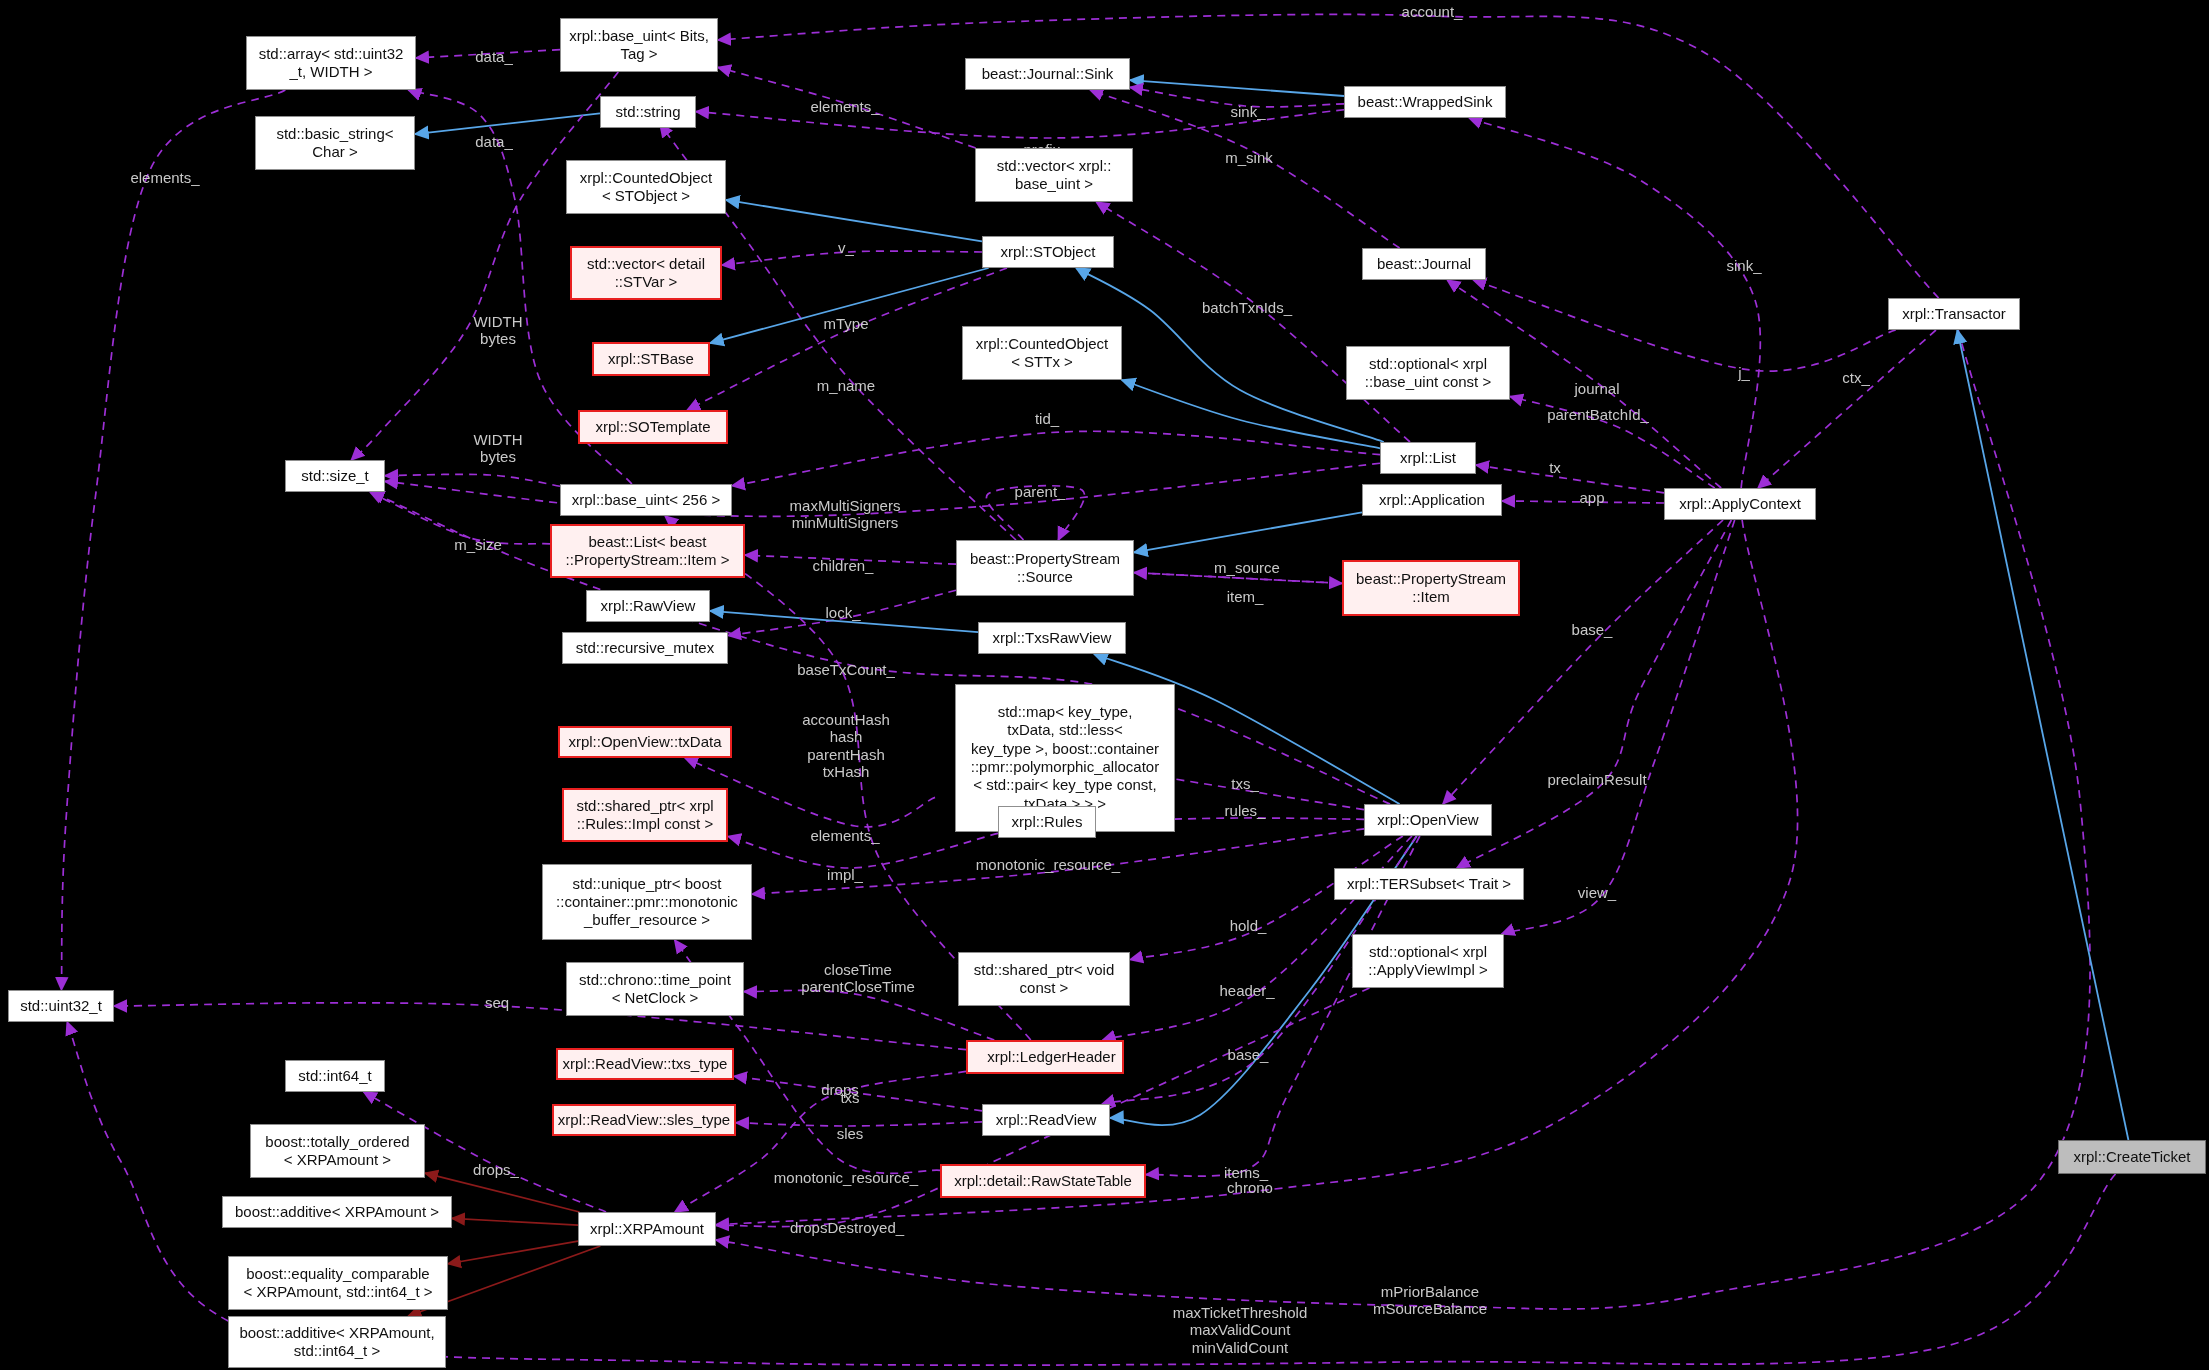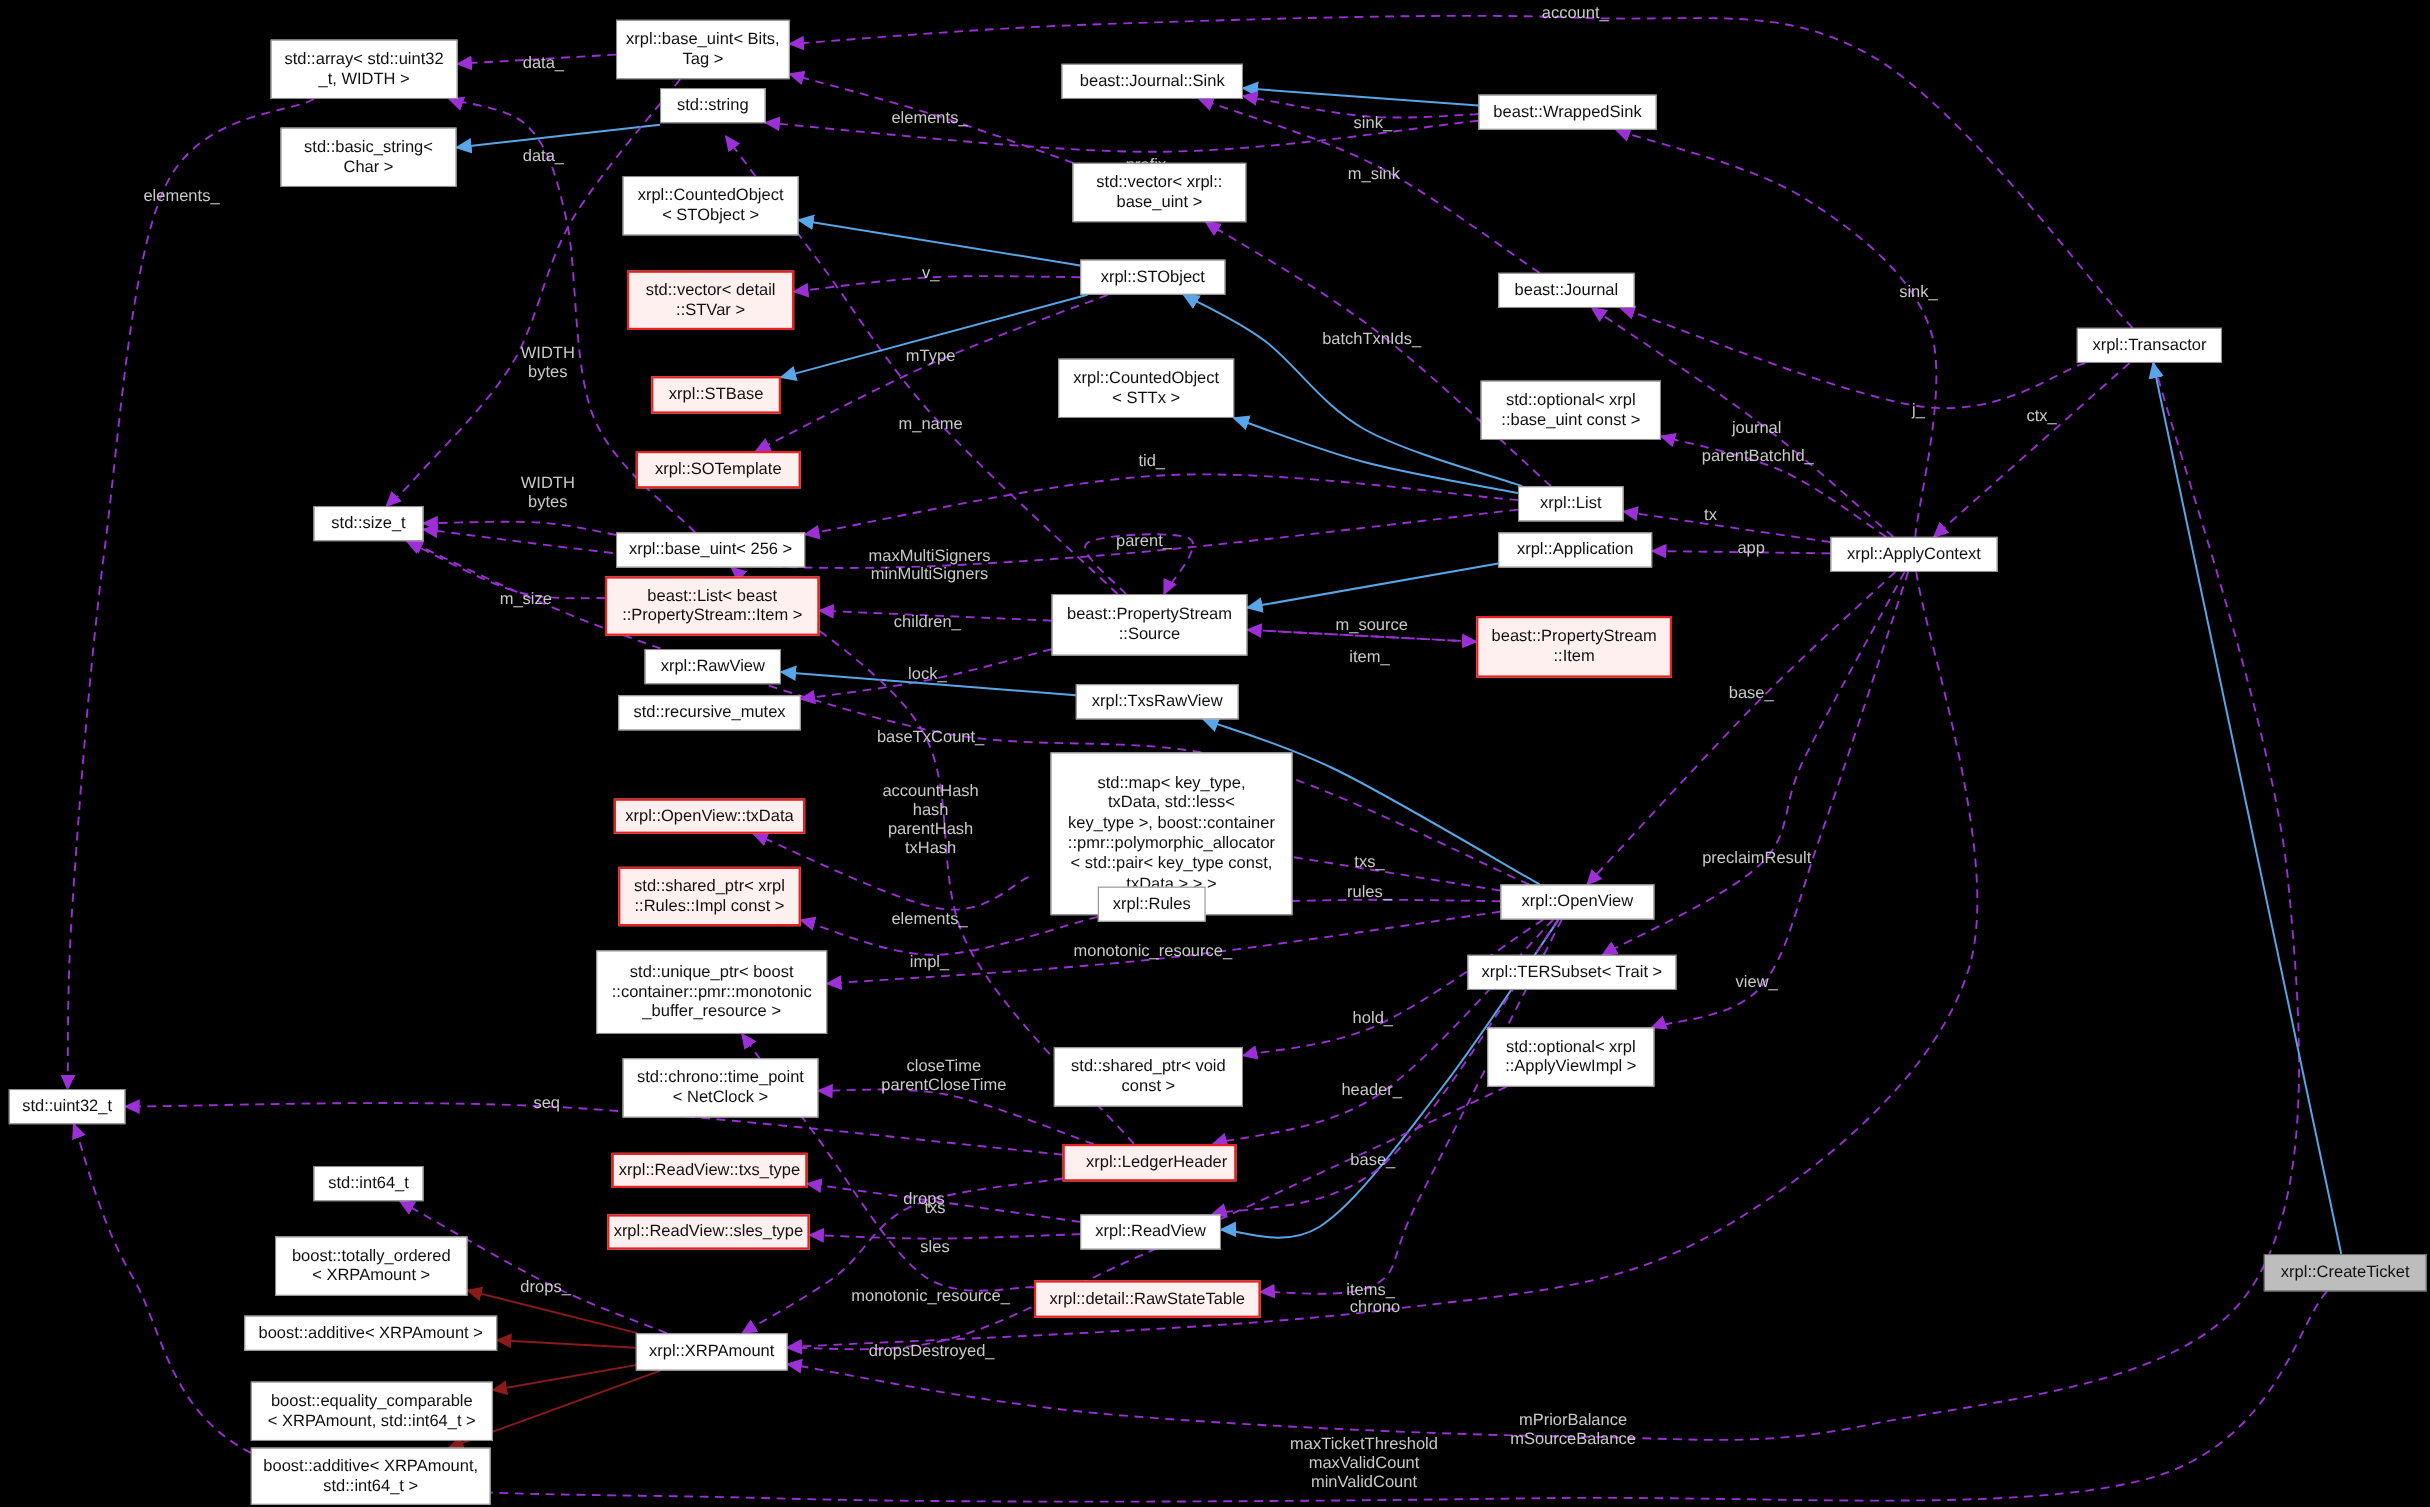--- a/index.html
+++ b/index.html
@@ -103,21 +103,21 @@
       <path d="M2115.5425531914893,1174 C2087.952127659574,1202.5 2069.2570921985816,1313.6666666666667 1950,1345 C1830.7429078014184,1376.3333333333333 1608.3333333333333,1359.1666666666667 1400,1362 C1191.6666666666667,1364.8333333333333 891.6666666666666,1367.3333333333333 700,1362 C508.33333333333337,1356.6666666666667 346.6666666666667,1363.6666666666667 250,1330 C153.33333333333331,1296.3333333333333 150.478354978355,1211.3333333333333 120,1160 C89.52164502164503,1108.6666666666667 75.94155844155844,1045 67.12987012987013,1022" class="e-u" stroke="#9d2fd6" marker-end="url(#arw-u)"></path>
       <path d="M2128.4104389086597,1140 L1957.3784104389088,330" class="e-i" stroke="#58a6e8" marker-end="url(#arw-i)"></path>
     </svg>
   <div id="nodes">
       <div class="node" style="left: 246px; top: 36px; width: 170px; height: 54px;">std::array&lt; std::uint32
 _t, WIDTH &gt;</div>
       <div class="node" style="left: 255px; top: 116px; width: 160px; height: 54px;">std::basic_string&lt;
 Char &gt;</div>
       <div class="node" style="left: 560px; top: 18px; width: 158px; height: 54px;">xrpl::base_uint&lt; Bits,
 Tag &gt;</div>
-      <div class="node" style="left: 600px; top: 80px; width: 96px; height: 32px;">std::string</div>
+      <div class="node" style="left: 600px; top: 96px; width: 96px; height: 32px;">std::string</div>
       <div class="node" style="left: 566px; top: 160px; width: 160px; height: 54px;">xrpl::CountedObject
 &lt; STObject &gt;</div>
       <div class="node red" style="left: 570px; top: 246px; width: 152px; height: 54px;">std::vector&lt; detail
 ::STVar &gt;</div>
       <div class="node red" style="left: 592px; top: 342px; width: 118px; height: 34px;">xrpl::STBase</div>
       <div class="node red" style="left: 578px; top: 410px; width: 150px; height: 34px;">xrpl::SOTemplate</div>
       <div class="node" style="left: 560px; top: 484px; width: 172px; height: 32px;">xrpl::base_uint&lt; 256 &gt;</div>
       <div class="node" style="left: 965px; top: 58px; width: 165px; height: 32px;">beast::Journal::Sink</div>
       <div class="node" style="left: 975px; top: 148px; width: 158px; height: 54px;">std::vector&lt; xrpl::
 base_uint &gt;</div>
@@ -167,21 +167,21 @@
 &lt; XRPAmount &gt;</div>
       <div class="node" style="left: 222px; top: 1196px; width: 230px; height: 32px;">boost::additive&lt; XRPAmount &gt;</div>
       <div class="node" style="left: 228px; top: 1256px; width: 220px; height: 54px;">boost::equality_comparable
 &lt; XRPAmount, std::int64_t &gt;</div>
       <div class="node" style="left: 228px; top: 1316px; width: 218px; height: 52px;">boost::additive&lt; XRPAmount,
 std::int64_t &gt;</div>
       <div class="node" style="left: 1362px; top: 484px; width: 140px; height: 32px;">xrpl::Application</div>
       <div class="node" style="left: 1664px; top: 488px; width: 152px; height: 32px;">xrpl::ApplyContext</div>
       <div class="node red" style="left: 1342px; top: 560px; width: 178px; height: 56px;">beast::PropertyStream
 ::Item</div>
-      <div class="node" style="left: 1364px; top: 804px; width: 140px; height: 32px;">xrpl::OpenView</div>
+      <div class="node" style="left: 1364px; top: 804px; width: 128px; height: 32px;">xrpl::OpenView</div>
       <div class="node" style="left: 1334px; top: 868px; width: 190px; height: 32px;">xrpl::TERSubset&lt; Trait &gt;</div>
       <div class="node" style="left: 1352px; top: 934px; width: 152px; height: 54px;">std::optional&lt; xrpl
 ::ApplyViewImpl &gt;</div>
       <div class="node main" style="left: 2058px; top: 1140px; width: 148px; height: 34px;">xrpl::CreateTicket</div>
     </div>
   <div id="labels">
       <div class="elabel" style="left: 494px; top: 57px;">data_</div>
       <div class="elabel" style="left: 494px; top: 142px;">data_</div>
       <div class="elabel" style="left: 165px; top: 178px;">elements_</div>
       <div class="elabel" style="left: 1046px; top: 150px;">prefix_</div>

